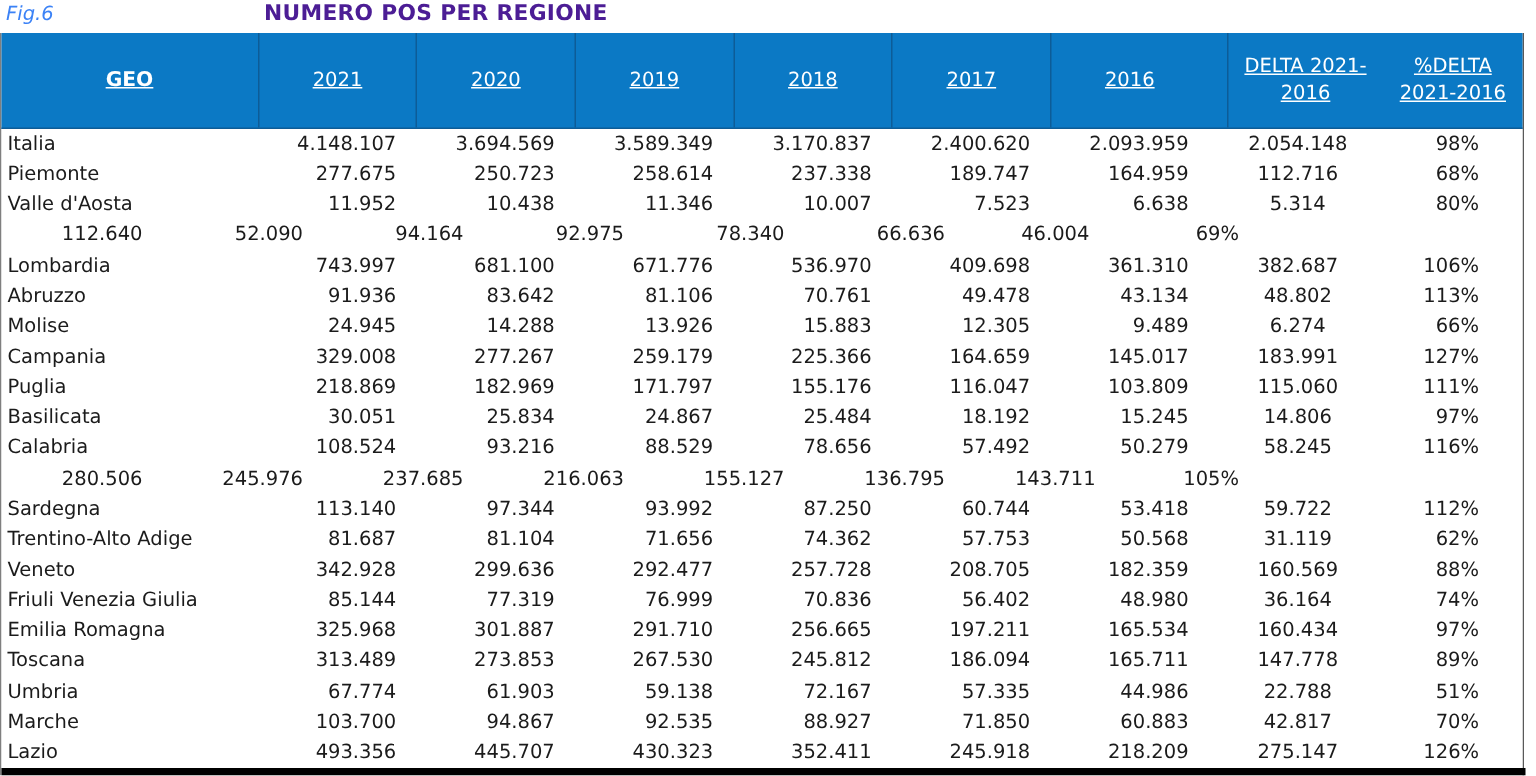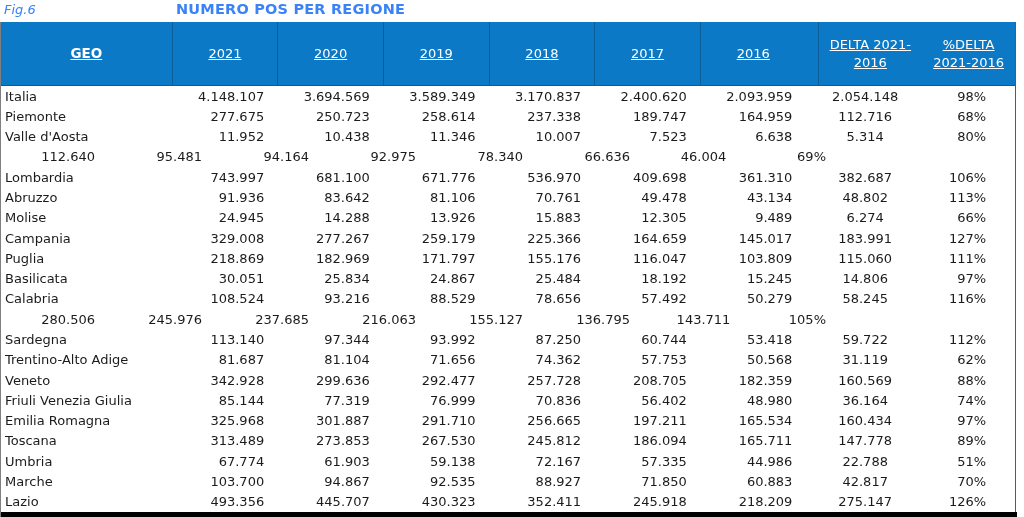--- a/index.html
+++ b/index.html
@@ -17,21 +17,21 @@
     width:1016px;
   }
   .fig-label{
     position:absolute;left:4px;top:2px;
     font-style:italic;
     font-size:13px;color:#3b82f6;
   }
   .fig-title{
     position:absolute;left:176px;top:1px;
     font-weight:bold;
-    font-size:14.5px;color:#3b82f6;
+    font-size:14.5px;color:#4c1d95;
     letter-spacing:0.2px;
   }
   
   .tbl{
     width:1016px;
     box-sizing:border-box;
     border-left:1px solid #7f7f7f;
     border-right:1px solid #595959;
   }
   .thead{
@@ -139,21 +139,21 @@
           <div class="cell c2 num">10.438</div>
           <div class="cell c3 num">11.346</div>
           <div class="cell c4 num">10.007</div>
           <div class="cell c5 num">7.523</div>
           <div class="cell c6 num">6.638</div>
           <div class="cell c7 delta">5.314</div>
           <div class="cell c8 pct">80%</div>
         </div>
         <div class="row">
           <div class="cell c1 num">112.640</div>
-          <div class="cell c2 num">95.481</div>
+          <div class="cell c2 num">52.090</div>
           <div class="cell c3 num">94.164</div>
           <div class="cell c4 num">92.975</div>
           <div class="cell c5 num">78.340</div>
           <div class="cell c6 num">66.636</div>
           <div class="cell c7 delta">46.004</div>
           <div class="cell c8 pct">69%</div>
         </div>
         <div class="row">
           <div class="cell c0 geo">Lombardia</div>
           <div class="cell c1 num">743.997</div>

